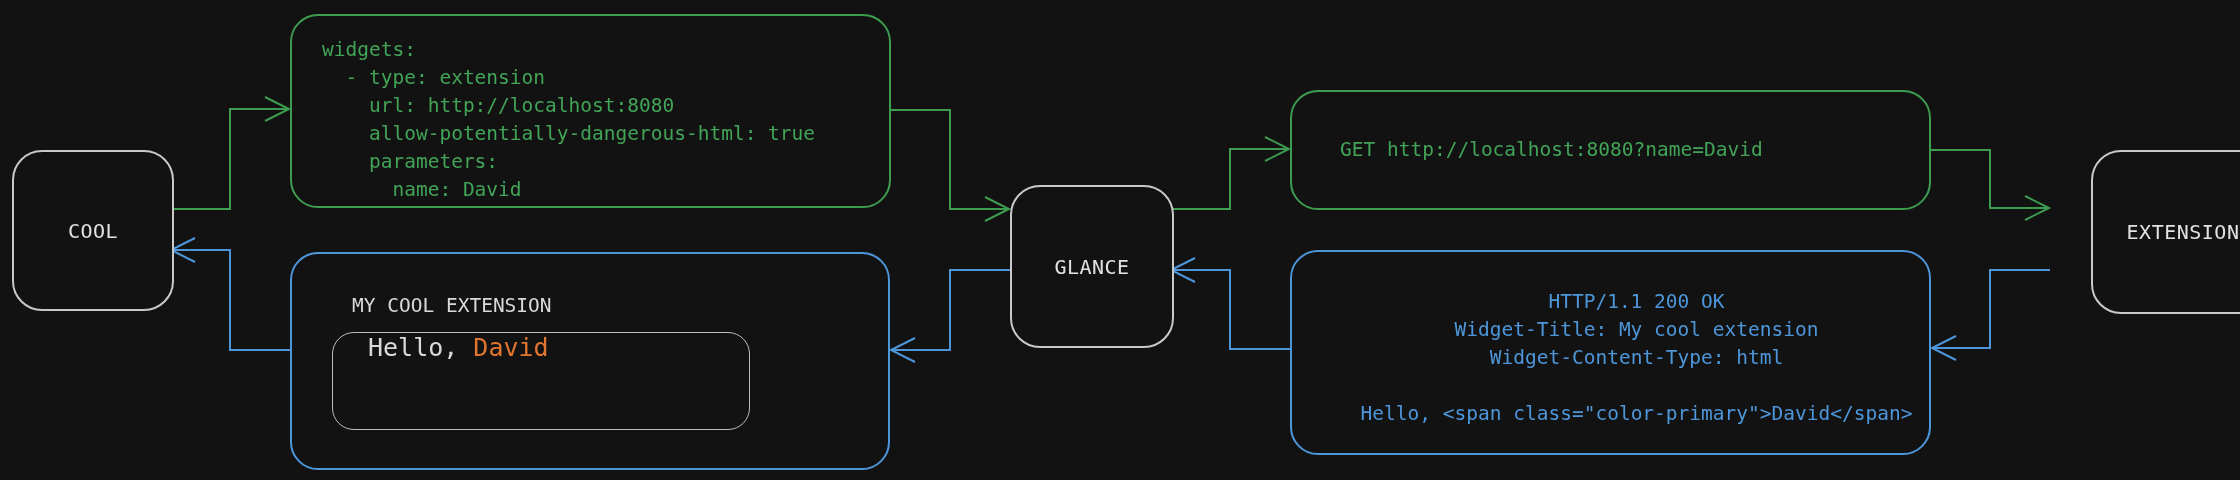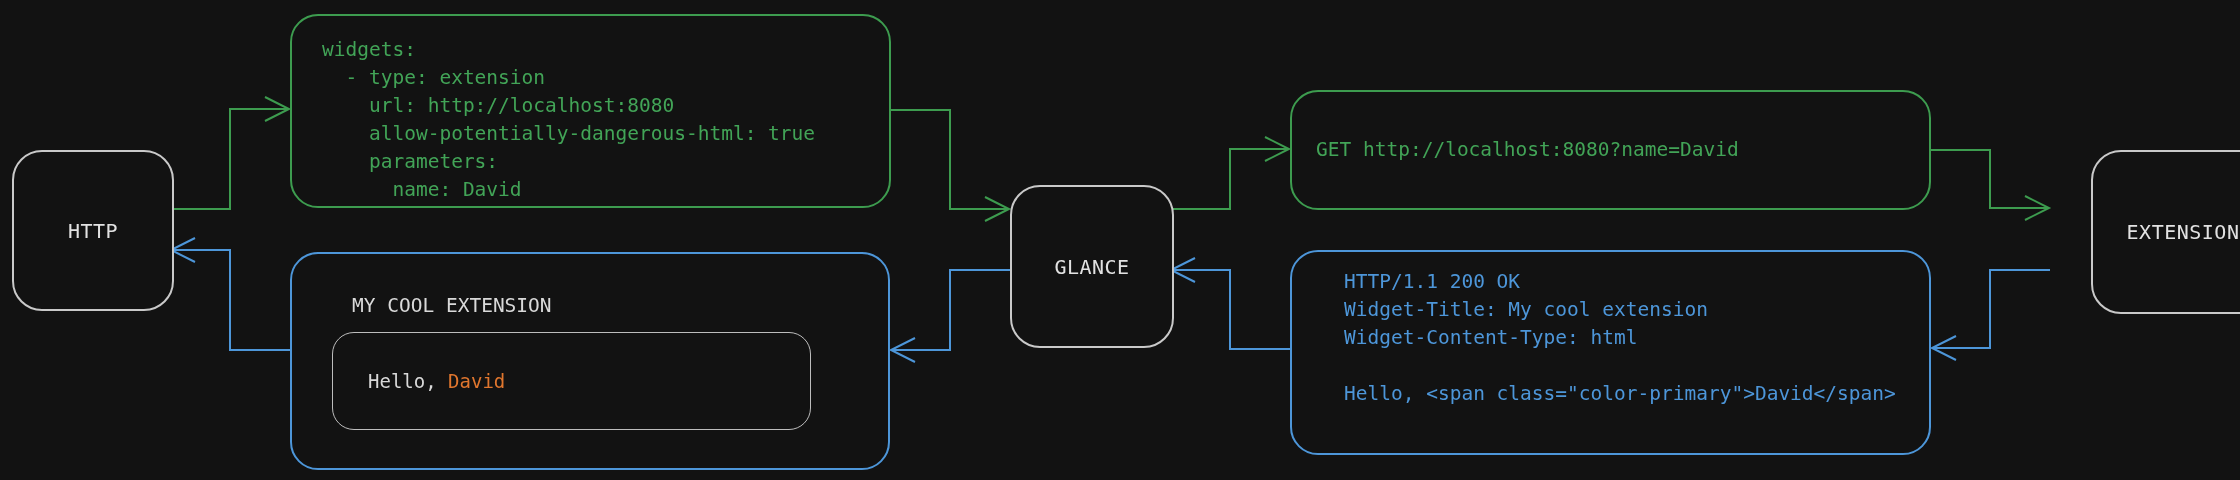--- a/index.html
+++ b/index.html
@@ -49,45 +49,44 @@
     margin: 0;
     font-family: "DejaVu Sans Mono", "Liberation Mono", monospace;
     font-size: 19.5px;
     line-height: 28px;
   }
   #config-box pre { padding: 20px 16px 0 30px; }
   #request-box {
     display: flex;
     align-items: center;
   }
-  #request-box pre { padding-left: 24px; }
-  #response-box pre { padding: 16px 0 0 52px; }
+  #request-box pre { padding-left: 48px; }
+  #response-box pre { padding: 36px 0 0 52px; text-align: center; }
 
   #widget-box { color: #d9d9d9; }
   #widget-title {
     position: absolute;
     left: 60px;
     top: 40px;
     font-size: 19.5px;
     color: #d9d9d9;
     white-space: pre;
   }
   #widget-render-box {
     position: absolute;
     left: 40px;
     top: 78px;
-    width: 479px;
+    width: 418px;
     height: 98px;
     border: 1.5px solid #bdbdbd;
     border-radius: 22px;
     display: flex;
-    align-items: center;
     padding-left: 35px;
     box-sizing: border-box;
-    font-size: 19px;
+    font-size: 25px;
   }
   .greeting-prefix { color: #d9d9d9; white-space: pre; }
   .greeting-name { color: #e0762e; font-weight: normal; }
 </style>
 </head>
 <body>
 
 <div id="canvas">
 
   <svg id="connectors" viewBox="0 0 2240 480" xmlns="http://www.w3.org/2000/svg">
@@ -121,21 +120,21 @@
       <path class="edge-blue" d="M 1010 270 H 950 V 350 H 893"></path>
       <path class="edge-blue" d="M 915 338 L 891 350 L 915 362"></path>
     </g>
     <g>
       <path class="edge-blue" d="M 290 350 H 230 V 250 H 173"></path>
       <path class="edge-blue" d="M 195 238 L 171 250 L 195 262"></path>
     </g>
   </svg>
 
   <div class="node" style="left:12px; top:150px; width:158px; height:157px;">
-    <span>HTTP</span>
+    <span>COOL</span>
   </div>
 
   <div class="node" style="left:1010px; top:149px; width:160px; height:159px;margin-top:36px;">
     <span>GLANCE</span>
   </div>
 
   <div class="node" style="left:2050px; top:150px; width:180px; height:160px;margin-left:41px;">
     <span>EXTENSION</span>
   </div>
 

